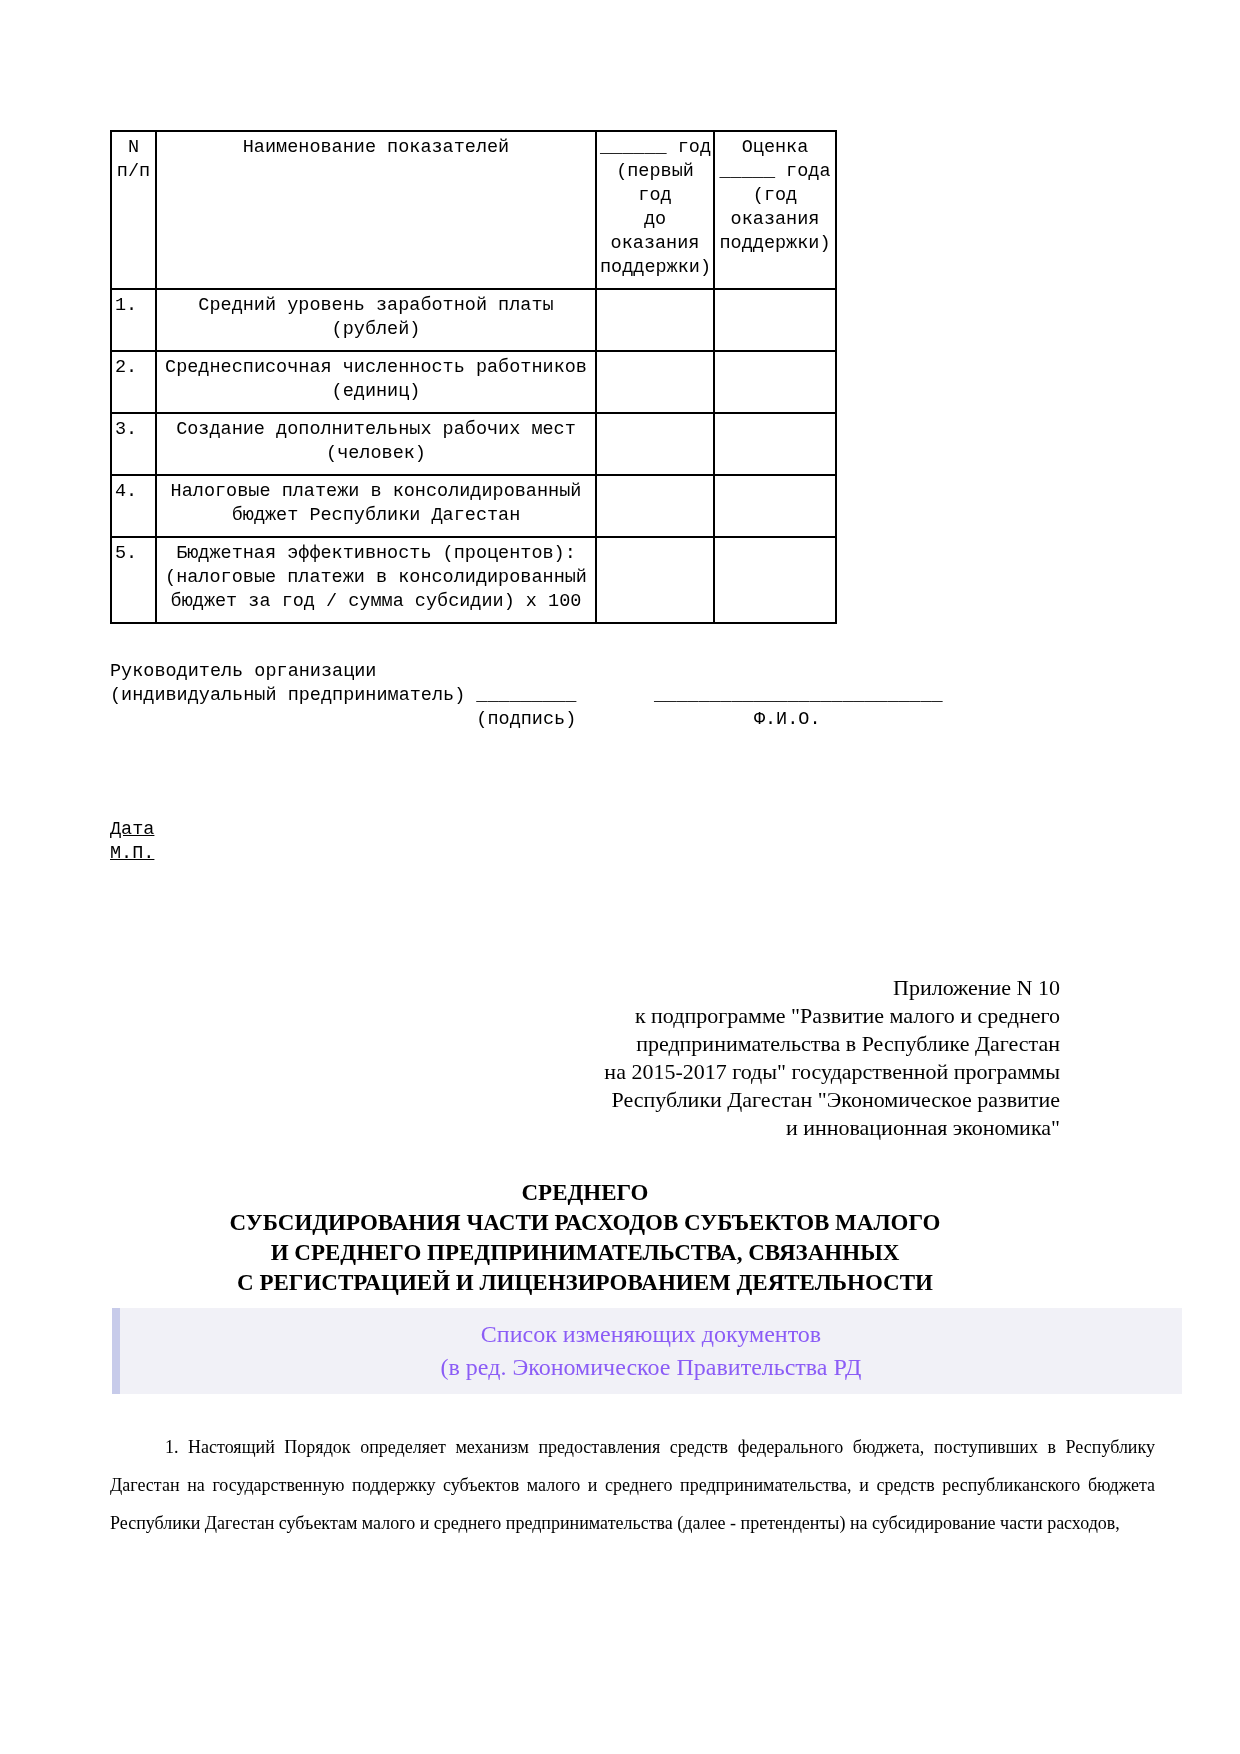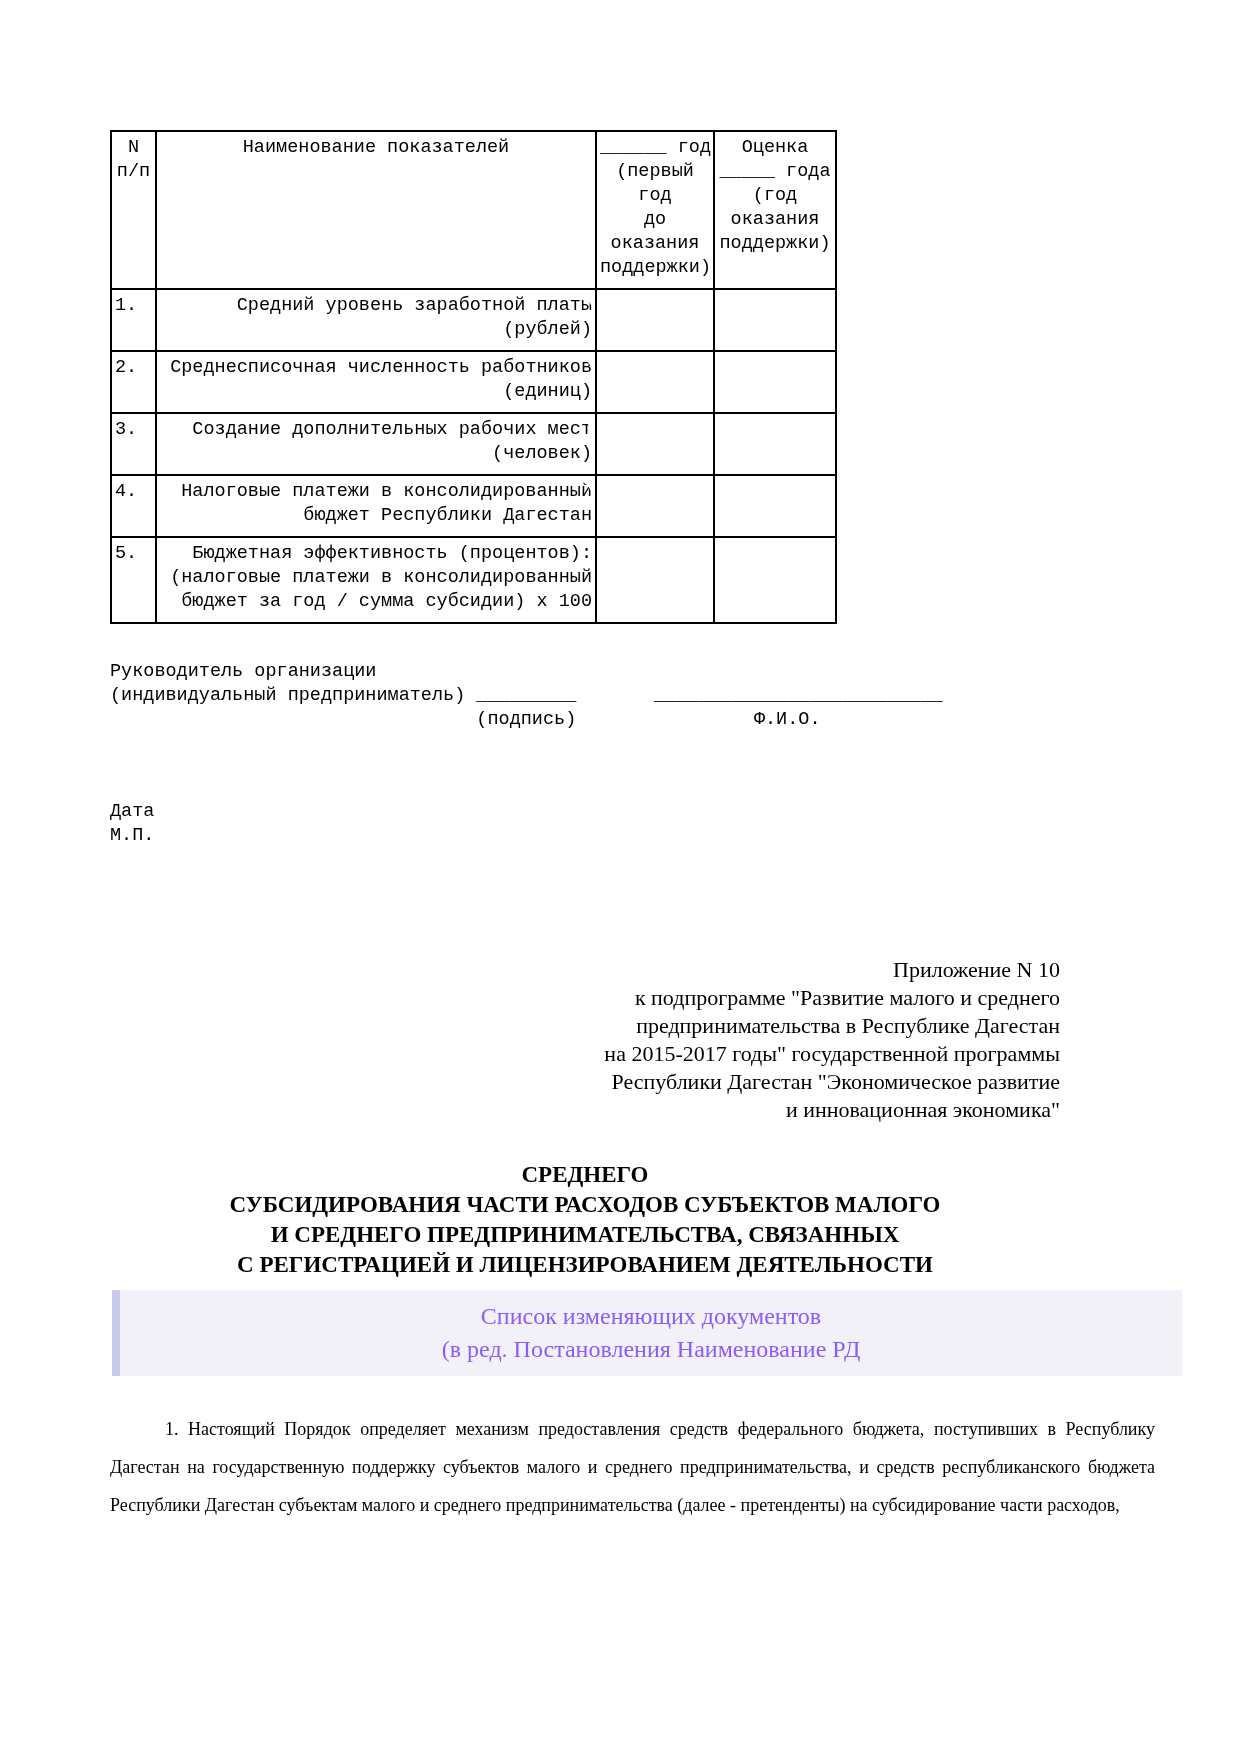--- a/index.html
+++ b/index.html
@@ -21,24 +21,24 @@
   table.ind th, table.ind td {
     border:2px solid #000; vertical-align:top; font-weight:normal;
     padding:4px 3px 8px 3px; white-space:pre; overflow:hidden;
   }
   .c-num   { width:45px;  }
   .c-name  { width:440px; }
   .c-year  { width:118px; }
   .c-score { width:122px; }
   .hdr { text-align:center; }
   .num-cell  { padding-left:10px; text-align:left; }
-  .name-cell { padding-left:8px; padding-right:2px; text-align:right;border-radius:28px; }
+  .name-cell { padding-left:8px; padding-right:2px; text-align:center;border-radius:28px; }
 
   .sig-block  { margin-top:36px; }
-  .date-block { margin-top:68px; }
+  .date-block { margin-top:86px;text-decoration:underline; }
 
   
   .appendix {
     width:950px; margin-top:108px;
     font-size:22px; line-height:28px; text-align:right;
   }
   .doc-heading {
     width:950px; margin-top:36px;
     font-size:23px; line-height:30px; font-weight:bold; text-align:center;
   }
@@ -142,18 +142,18 @@
 
   <div class="doc-heading">
     <div>СРЕДНЕГО</div>
     <div>СУБСИДИРОВАНИЯ ЧАСТИ РАСХОДОВ СУБЪЕКТОВ МАЛОГО</div>
     <div>И СРЕДНЕГО ПРЕДПРИНИМАТЕЛЬСТВА, СВЯЗАННЫХ</div>
     <div>С РЕГИСТРАЦИЕЙ И ЛИЦЕНЗИРОВАНИЕМ ДЕЯТЕЛЬНОСТИ</div>
   </div>
 
   <div class="amend-box" style="background: rgb(241, 241, 247); border-left: 8px solid rgb(199, 203, 234); color: #8b5cf6;">
     <div>Список изменяющих документов</div>
-    <div>(в ред. Постановления Наименование РД</div>
+    <div>(в ред. Экономическое Правительства РД</div>
   </div>
 
   <div class="para">1. Настоящий Порядок определяет механизм предоставления средств федерального бюджета, поступивших в Республику Дагестан на государственную поддержку субъектов малого и среднего предпринимательства, и средств республиканского бюджета Республики Дагестан субъектам малого и среднего предпринимательства (далее - претенденты) на субсидирование части расходов,</div>
 
 </div>
 
 </body></html>

